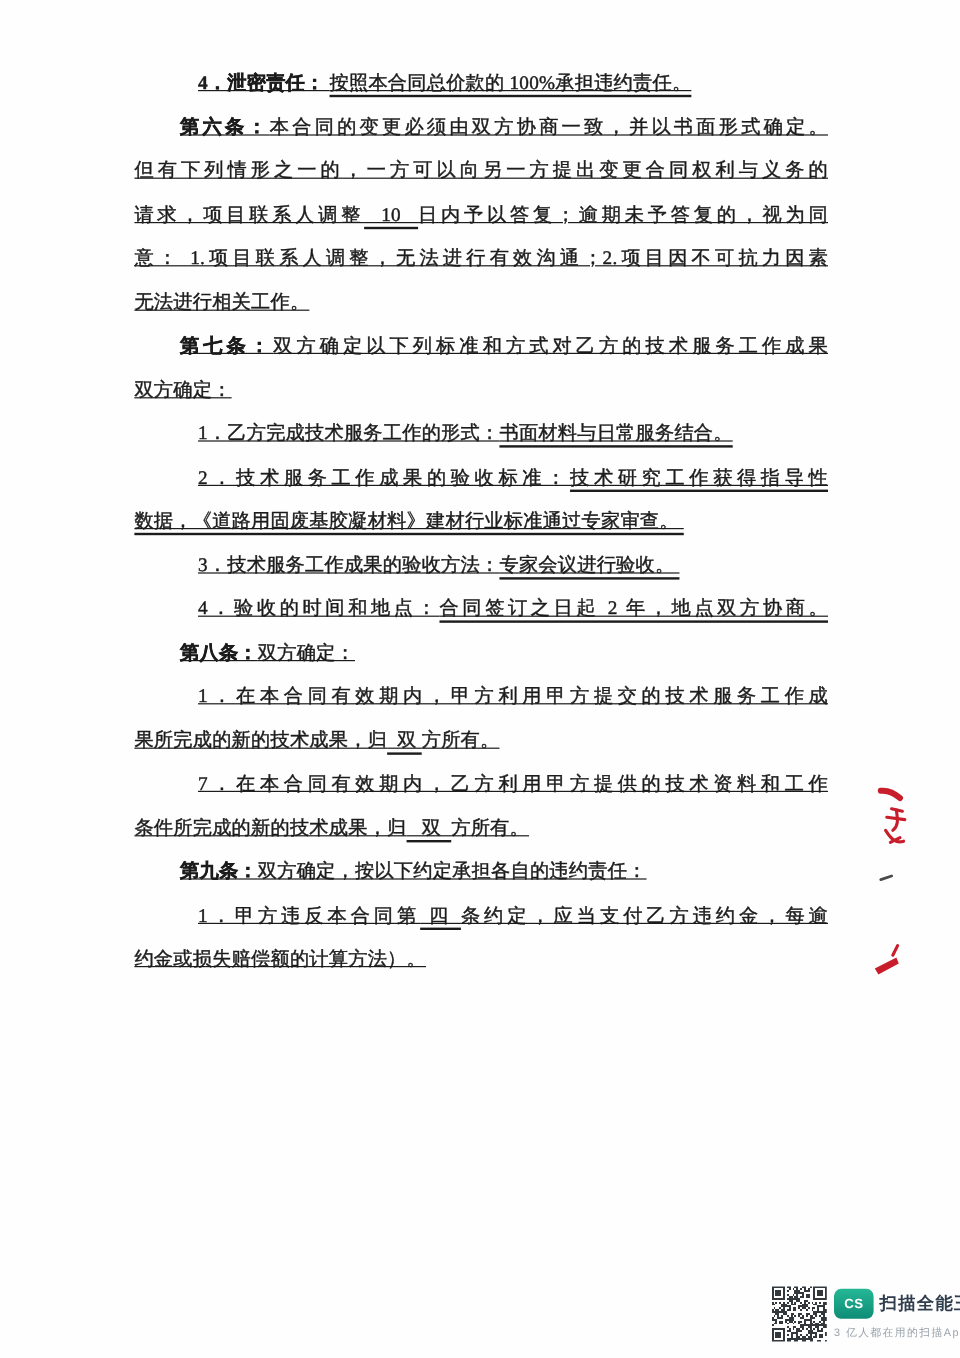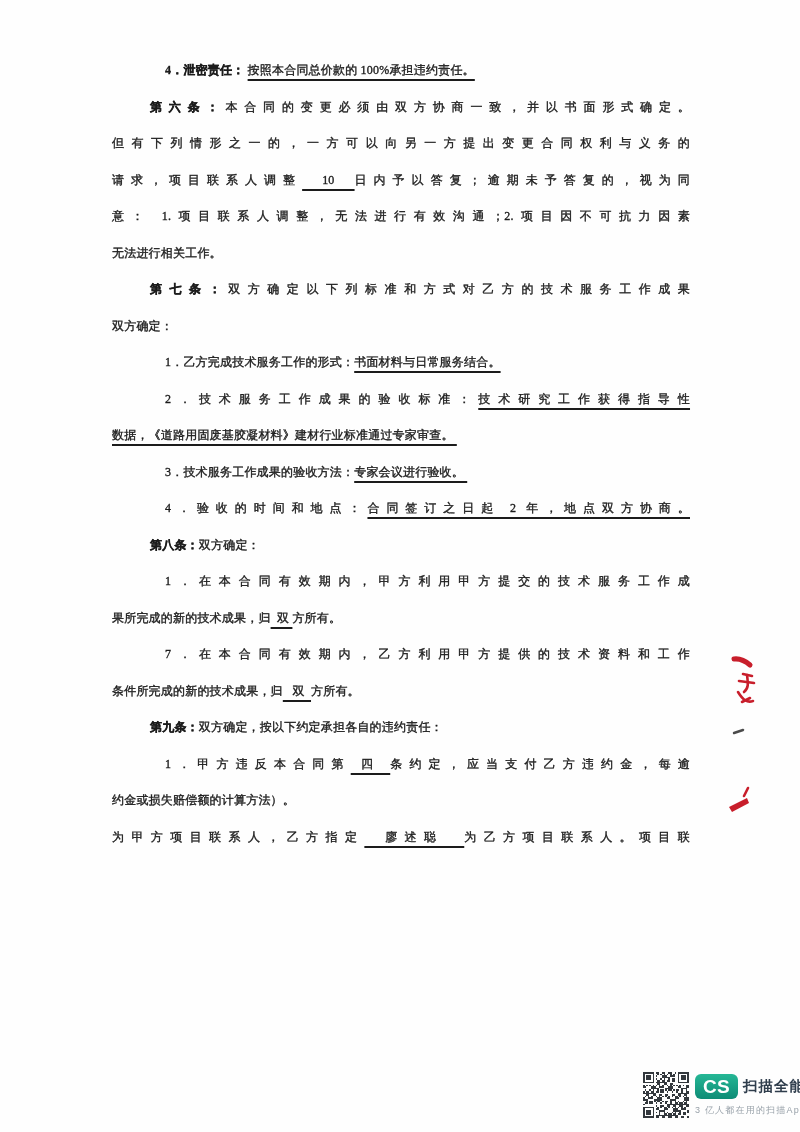--- a/index.html
+++ b/index.html
@@ -14,23 +14,24 @@
   .doc{
     position:absolute;
     left:112px;top:52px;
     width:578px;
     color:#1c1c1c;
     -webkit-text-stroke:0.35px #1c1c1c;
   }
   .line{
     height:36.5px;
     line-height:36.5px;
-    font-size:12px;
+    font-size:16px;
     white-space:nowrap;
     letter-spacing:0.2px;
+    text-decoration:underline;
   }
   .line.j{
     white-space:normal;
     text-align:justify;
     text-align-last:justify;
     word-break:keep-all;
   }
   .ind-none{padding-left:0;}
   .ind-para{padding-left:38px;}
   .ind-item{padding-left:53px;}
@@ -45,23 +46,23 @@
   
   .watermark{
     position:absolute;left:643px;top:1072px;
     display:flex;align-items:flex-start;
     font-family:"Liberation Sans","DejaVu Sans",sans-serif;
   }
   .qr{width:46px;height:46px;display:block;}
   .wm-right{margin-left:6px;padding-top:2px;}
   .wm-row{display:flex;align-items:center;}
   .badge{
-    width:43px;height:25px;border-radius:6px;
+    width:33px;height:25px;border-radius:6px;
     background:linear-gradient(180deg,#25b795,#0e8c76);
-    color:#ffffff;font-weight:bold;font-size:19px;
+    color:#ffffff;font-weight:bold;font-size:11px;
     display:flex;align-items:center;justify-content:center;
     letter-spacing:0.3px;
   }
   .wm-title{
     margin-left:5px;
     font-size:14.5px;font-weight:bold;color:#2f3d4c;
     letter-spacing:1px;white-space:nowrap;
   }
   .wm-sub{
     margin-top:5px;
@@ -88,21 +89,20 @@
       <div class="line ind-item"><span>3．技术服务工作成果的验收方法：</span><span class="u">专家会议进行验收。&nbsp;</span></div>
       <div class="line ind-item j"><span>4．验收的时间和地点：</span><span class="u">合同签订之日起 2 年，地点双方协商。</span></div>
       <div class="line ind-para"><span class="b">第八条：</span><span>双方确定：</span></div>
       <div class="line ind-item j"><span>1．在本合同有效期内，甲方利用甲方提交的技术服务工作成</span></div>
       <div class="line ind-none"><span>果所完成的新的技术成果，归</span><span class="u">&nbsp;&nbsp;双&nbsp;</span><span>方所有。</span></div>
       <div class="line ind-item j"><span>7．在本合同有效期内，乙方利用甲方提供的技术资料和工作</span></div>
       <div class="line ind-none"><span>条件所完成的新的技术成果，归</span><span class="u">&nbsp;&nbsp;&nbsp;双&nbsp;&nbsp;</span><span>方所有。</span></div>
       <div class="line ind-para"><span class="b">第九条：</span><span>双方确定，按以下约定承担各自的违约责任：</span></div>
       <div class="line ind-item j"><span>1．甲方违反本合同第</span><span class="u">&nbsp;四&nbsp;</span><span>条约定，应当支付乙方违约金，每逾</span></div>
       <div class="line ind-none"><span>约金或损失赔偿额的计算方法）。</span></div>
-      <div class="line ind-none j"><span>为甲方项目联系人，乙方指定</span><span class="u">&nbsp;&nbsp;廖述聪&nbsp;&nbsp;</span><span>为乙方项目联系人。项目联</span></div>
     </div>
 
   <svg class="marks" viewBox="0 0 52 175">
     <g fill="none" stroke="#c81e2b" stroke-linecap="round">
       <path d="M16,13 q8,-1 16,6" stroke-width="5"></path>
       <g stroke-width="2.6">
         <path d="M25,28 l9,2"></path>
         <path d="M21,35 l15,2"></path>
         <path d="M29,29 c1,8 2,13 -3,17"></path>
         <path d="M20,46 c5,8 9,11 15,9"></path>

